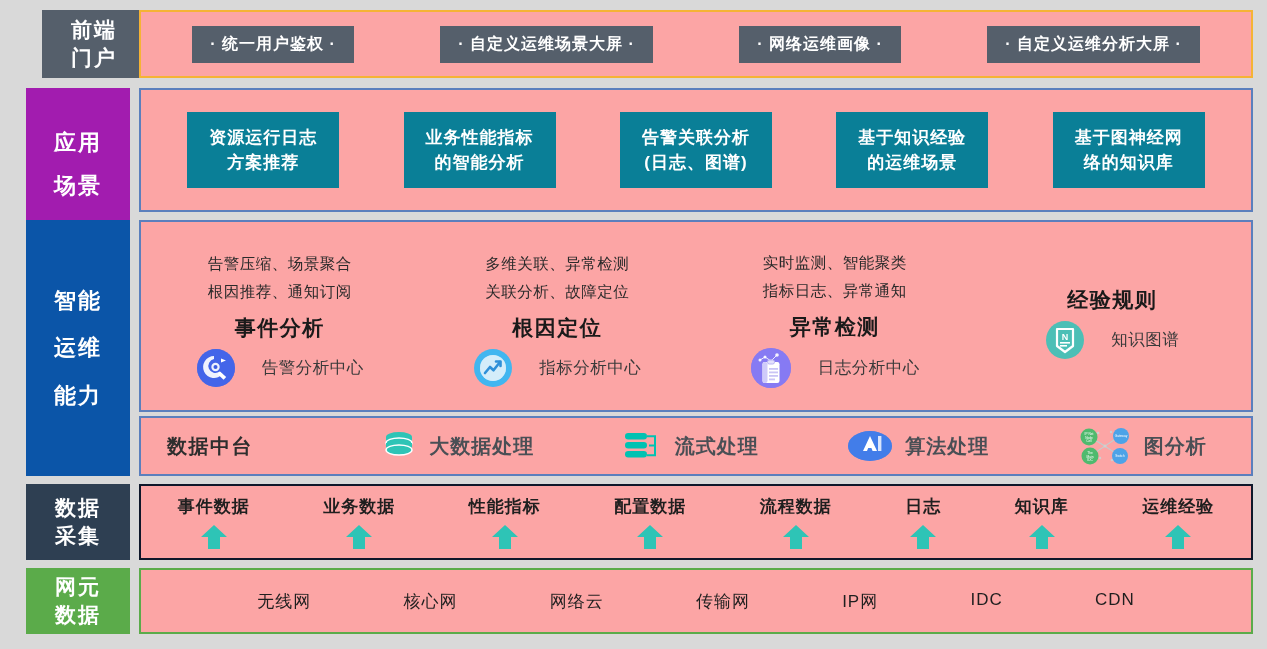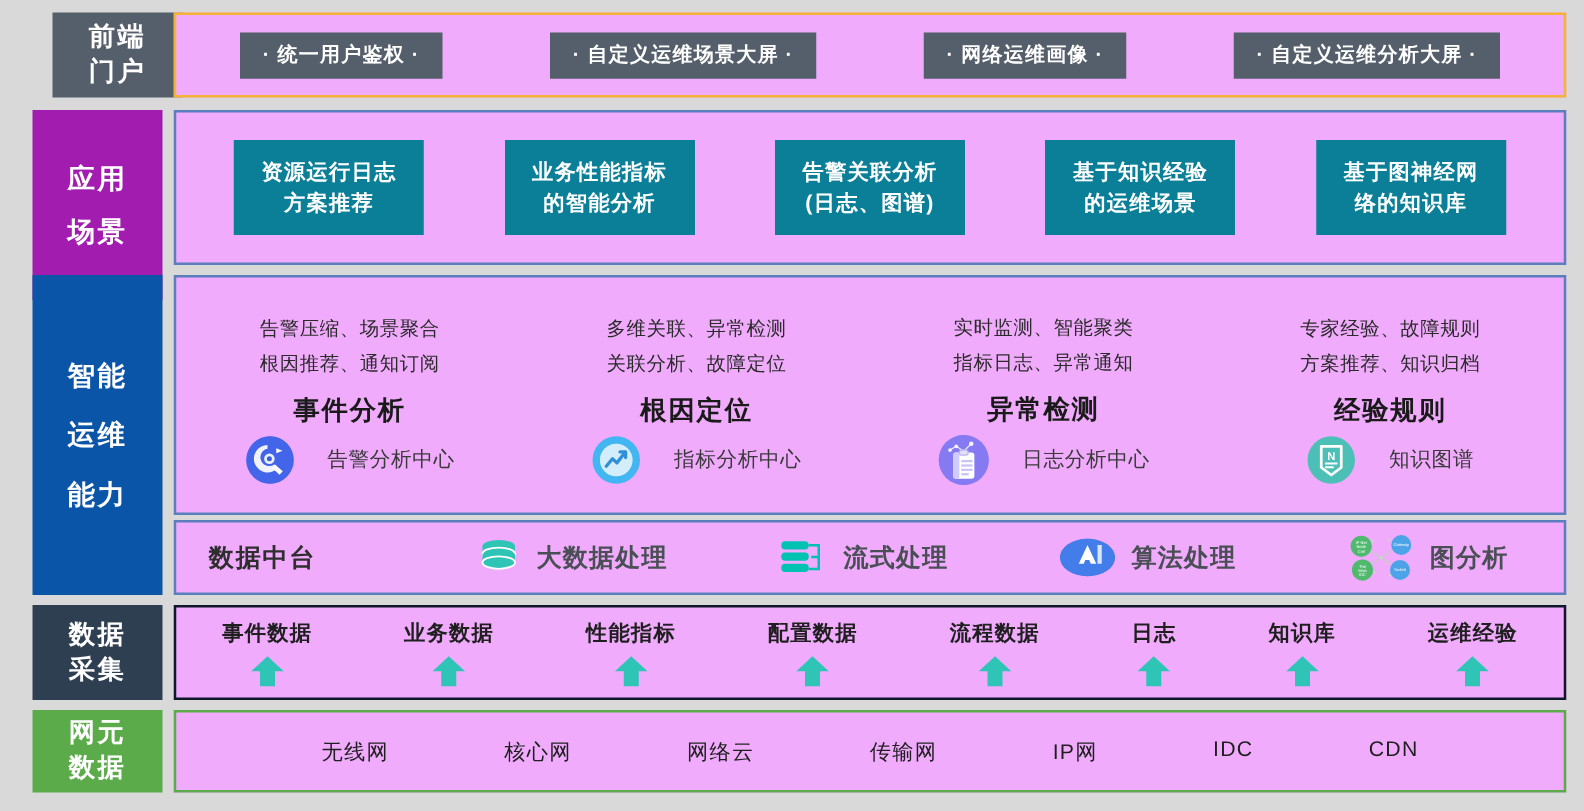--- a/index.html
+++ b/index.html
@@ -11,21 +11,21 @@
   }
   .page { position: relative; width: 1267px; height: 649px; background:#d9d9d9; }
   .lbl {
     position: absolute; left: 26px;
     display: flex; flex-direction: column;
     align-items: center; justify-content: center;
     color: #ffffff; font-weight: bold; letter-spacing: 2px;
     width: 104px;
   }
   .lbl span { display: block; line-height: 1.32; }
-  .panel { position: absolute; background: #f0abfc; }
+  .panel { position: absolute; background: #fca5a5; }
 
   
   #lbl-portal { top: 10px; height: 68px; background: #555f6b; font-size: 21px; margin-left: 16px; }
   #panel-portal { left: 139px; top: 10px; width: 1114px; height: 68px;
                   border: 2px solid #f5b335; display:flex; align-items:center; }
   .portal-items { display: flex; width: 100%; justify-content: space-around; padding: 0 8px; }
   .portal-chip {
     background: #555f6b; color: #fff; font-weight: bold; font-size: 16px;
     padding: 8px 18px; white-space: nowrap; letter-spacing: 1px;
   }
@@ -210,24 +210,20 @@
                 <rect x="19" y="28" width="9" height="1.8"></rect>
                 <rect x="19" y="31.5" width="6" height="1.8"></rect>
               </g>
             </svg>
           </span>
           <span class="ops-icon-label">日志分析中心</span>
         </div>
       </div>
 
       <div class="ops-col">
-        <div class="ops-desc">
-          <div>专家经验、故障规则</div>
-          <div>方案推荐、知识归档</div>
-        </div>
         <div class="ops-title">经验规则</div>
         <div class="ops-icon-row">
           <span>
             <svg width="40" height="40" viewBox="0 0 40 40">
               <circle cx="20" cy="20" r="19" fill="#4cbfb6"></circle>
               <path d="M12 9h16v17l-8 6-8-6z" fill="none" stroke="#ffffff" stroke-width="2.2" stroke-linejoin="round"></path>
               <text x="20" y="20" font-size="9" font-family="Liberation Sans, sans-serif" fill="#ffffff" text-anchor="middle" font-weight="bold">N</text>
               <rect x="15" y="22" width="10" height="1.6" fill="#ffffff"></rect>
               <rect x="15" y="25" width="7" height="1.6" fill="#ffffff"></rect>
             </svg>

